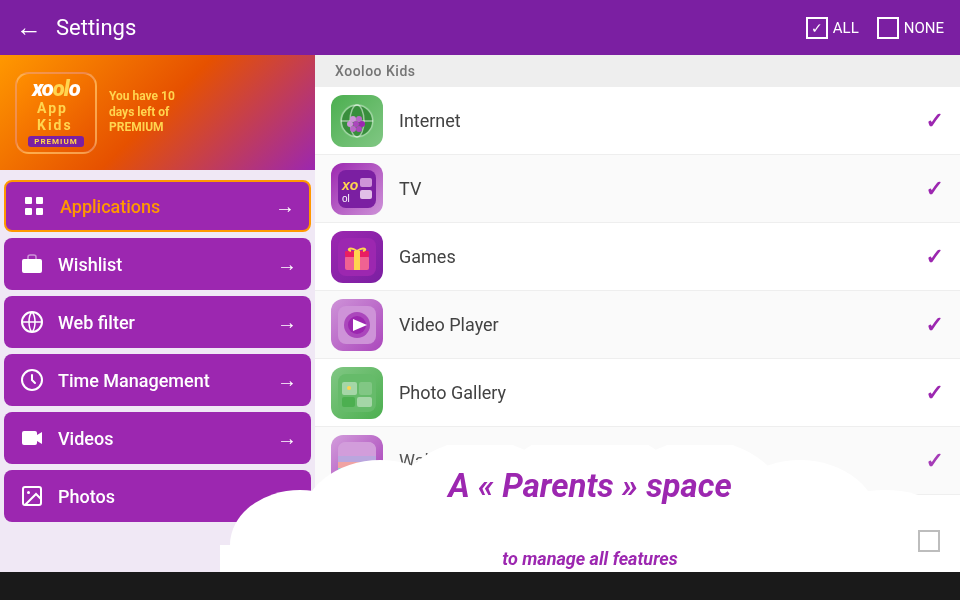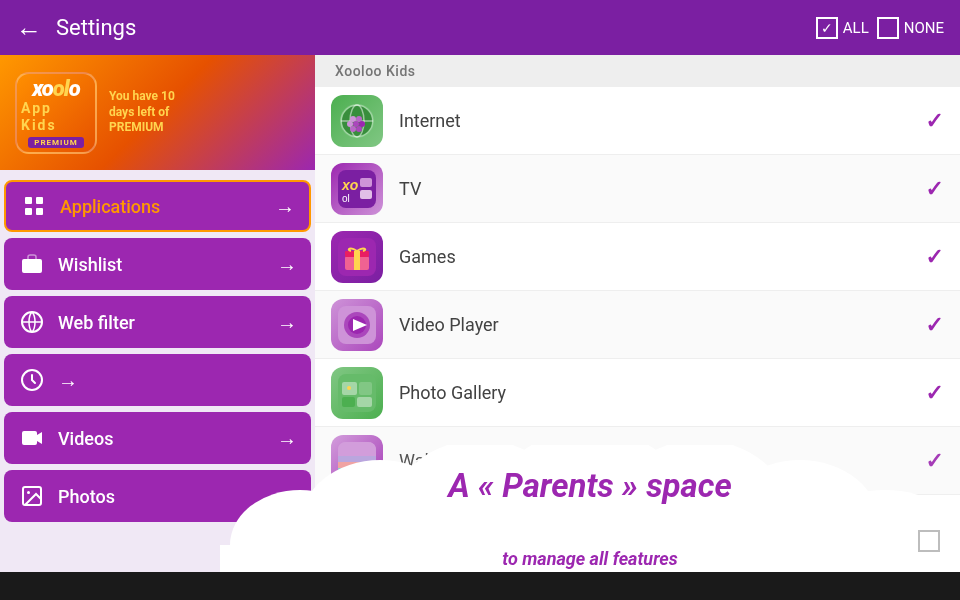--- a/index.html
+++ b/index.html
@@ -31,21 +31,21 @@
     }
     .top-bar-title {
       color: white;
       font-size: 22px;
       font-weight: 400;
       flex: 1;
     }
     .top-bar-actions {
       display: flex;
       align-items: flex-start;
-      gap: 8px;
+      gap: 18px;
     }
     .top-bar-action {
       display: flex;
       align-items: center;
       gap: 5px;
       color: white;
       font-size: 15px;
       cursor: pointer;
     }
     .top-bar-action .checkbox-icon {
@@ -311,22 +311,22 @@
 
     
     .xoop-logo {
       width: 82px;
       height: 82px;
       background: linear-gradient(135deg, #ff8f00, #e65100);
       border-radius: 14px;
       display: flex;
       flex-direction: column;
       align-items: center;
-      justify-content: space-between;
-      padding: 4px;
+      justify-content: center;
+      padding: 20px;
       border: 2px solid rgba(255,255,255,0.3);
       flex-shrink: 0;
     }
     .xoop-top {
       color: white;
       font-size: 22px;
       font-weight: 900;
       font-style: italic;
       letter-spacing: -1px;
       line-height: 1;
@@ -425,20 +425,21 @@
         <span class="nav-item-arrow">→</span>
       </div>
 
       <div class="nav-item">
         <div class="nav-item-icon">
           <svg class="svg-icon" viewBox="0 0 24 24">
               <circle cx="12" cy="12" r="10" fill="none" stroke="white" stroke-width="2"></circle>
               <path d="M12 7v5l3 3" stroke="white" stroke-width="2" stroke-linecap="round" fill="none"></path>
             </svg>
         </div>
+        <span class="nav-item-label">Time Management</span>
         <span class="nav-item-arrow">→</span>
       </div>
 
       <div class="nav-item">
         <div class="nav-item-icon">
           <svg class="svg-icon" viewBox="0 0 24 24">
               <rect x="2" y="5" width="15" height="14" rx="2"></rect>
               <path d="M17 9l5-3v12l-5-3V9z" fill="white"></path>
             </svg>
         </div>

